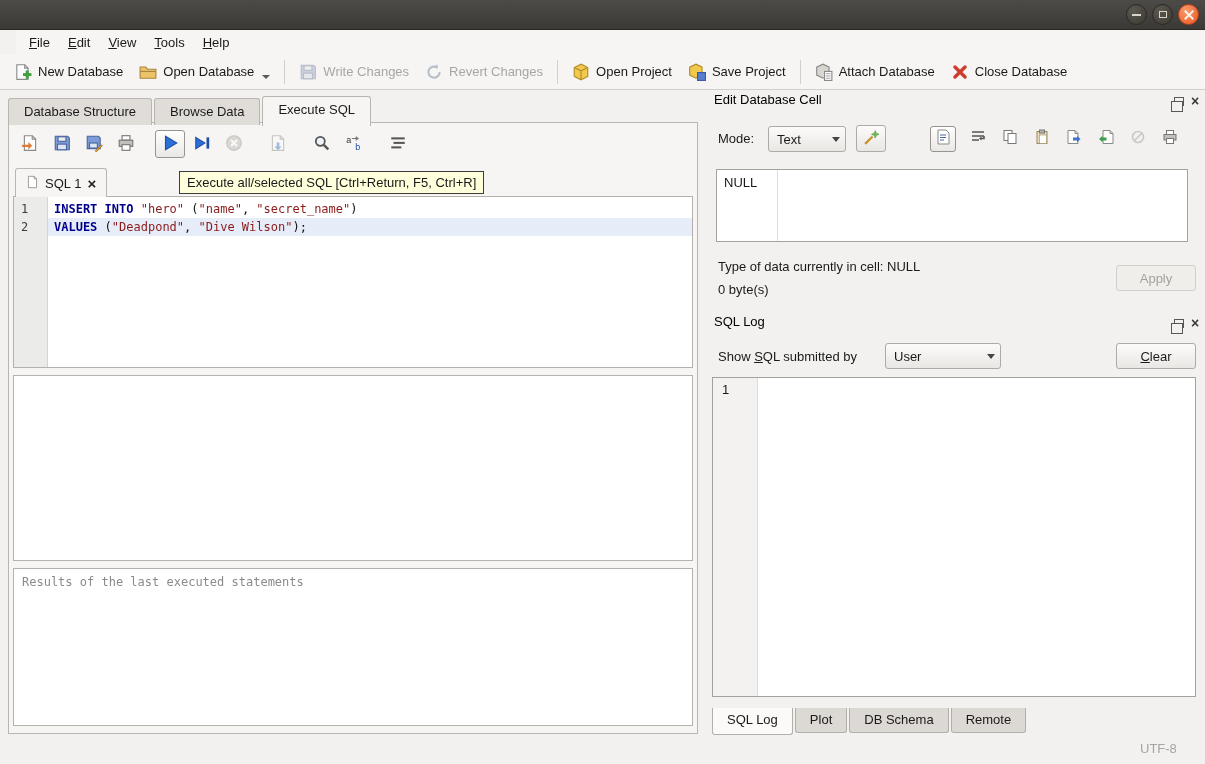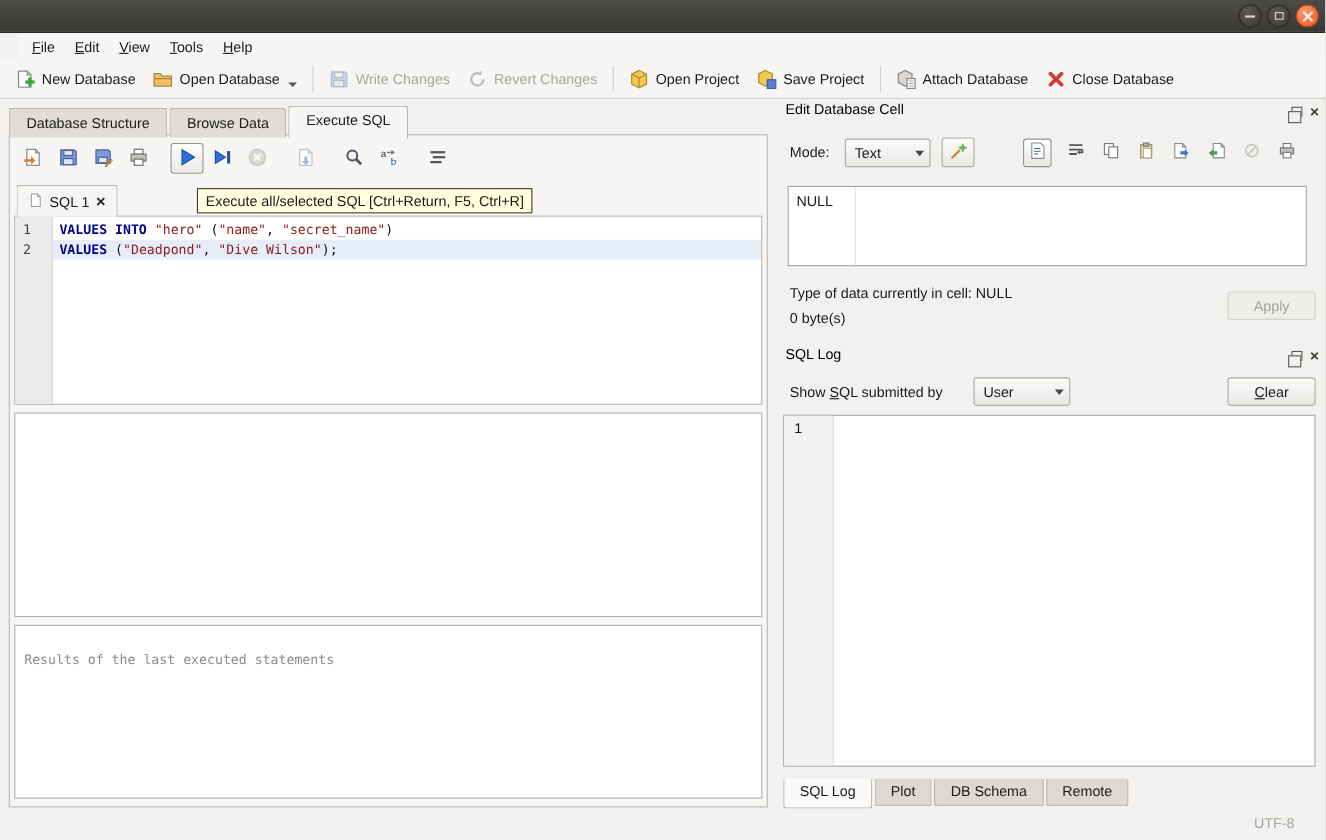--- a/index.html
+++ b/index.html
@@ -91,21 +91,21 @@
   .str{ color:#8b1a1a; }
   .pl{ color:#111; }
   .grid-pane{
     position:absolute; left:4px; top:252px; width:680px; height:186px;
     background:#fff; border:1px solid #b5b2ad;
   }
   .results-pane{
     position:absolute; left:4px; top:445px; width:680px; height:158px;
     background:#fff; border:1px solid #b5b2ad;
     font-family:"DejaVu Sans Mono",monospace; font-size:12px; color:#8b8b8b;
-    padding:24px 8px;
+    padding:6px 8px;
   }
   
   .dock-title{ position:absolute; font-size:13px; color:#000000; }
   .dock-icons{ position:absolute; display:flex; gap:7px; align-items:center; }
   .dock-float{ width:10px; height:9px; border:1px solid #5a5752; position:relative; background:#f2f1ef; }
   .dock-float::after{ content:""; position:absolute; left:-4px; top:3px; width:10px; height:9px; border:1px solid #5a5752; background:#f2f1ef; }
   .dock-close{ font-size:14px; line-height:10px; color:#3c3a36; font-weight:bold; }
   .label{ position:absolute; }
   .combo{
     position:absolute; height:26px; border:1px solid #aeaba6; border-radius:3px;
@@ -352,21 +352,21 @@
         <span class="close">×</span>
       </div>
     </div>
 
     <div class="editor">
       <div class="gutter">
         <div class="ln">1</div>
         <div class="ln">2</div>
       </div>
       <div class="codearea">
-        <div class="cline"><span class="kw">VALUES INTO</span><span class="pl"> </span><span class="str">"hero"</span><span class="pl"> (</span><span class="str">"name"</span><span class="pl">, </span><span class="str">"secret_name"</span><span class="pl">)</span></div>
+        <div class="cline"><span class="kw">INSERT INTO</span><span class="pl"> </span><span class="str">"hero"</span><span class="pl"> (</span><span class="str">"name"</span><span class="pl">, </span><span class="str">"secret_name"</span><span class="pl">)</span></div>
         <div class="cline hl"><span class="kw">VALUES</span><span class="pl"> (</span><span class="str">"Deadpond"</span><span class="pl">, </span><span class="str">"Dive Wilson"</span><span class="pl">);</span></div>
       </div>
     </div>
 
     <div class="grid-pane"></div>
 
     <div class="results-pane">
       <span>Results of the last executed statements</span>
     </div>
   </div>
@@ -462,21 +462,21 @@
 
   <div class="dock-title" style="left:714px; top:314px;">SQL Log</div>
   <div class="dock-icons" style="left:1174px; top:318px;">
     <span class="dock-float"></span>
     <span class="dock-close">×</span>
   </div>
 
   <div class="label" style="left:718px; top:349px;">
     <span>Show </span><span style="text-decoration:underline;">S</span><span>QL submitted by</span>
   </div>
-  <div class="combo" style="left:885px; top:343px; width:88px;">
+  <div class="combo" style="left:885px; top:343px; width:116px;">
     <span class="cval">User</span>
     <span class="carr">
         <span class="tri"></span>
       </span>
   </div>
   <div class="sbtn" style="left:1116px; top:343px; width:80px; height:26px;">
     <span class="fl-underline">Clear</span>
   </div>
 
   <div class="log-area">

